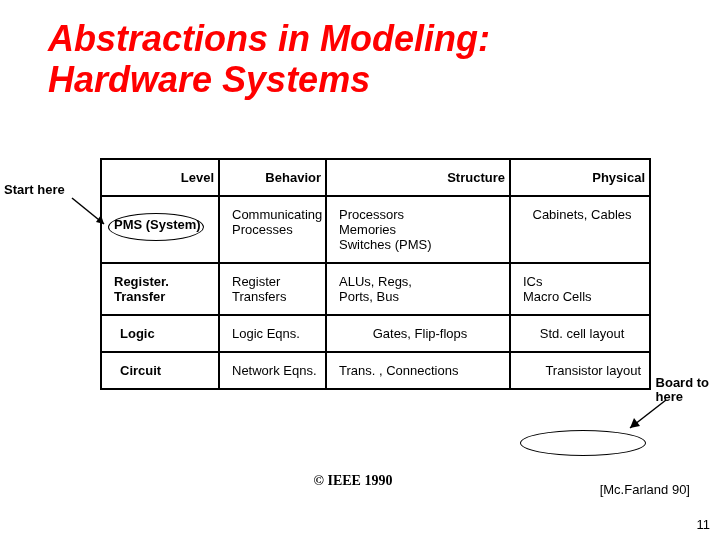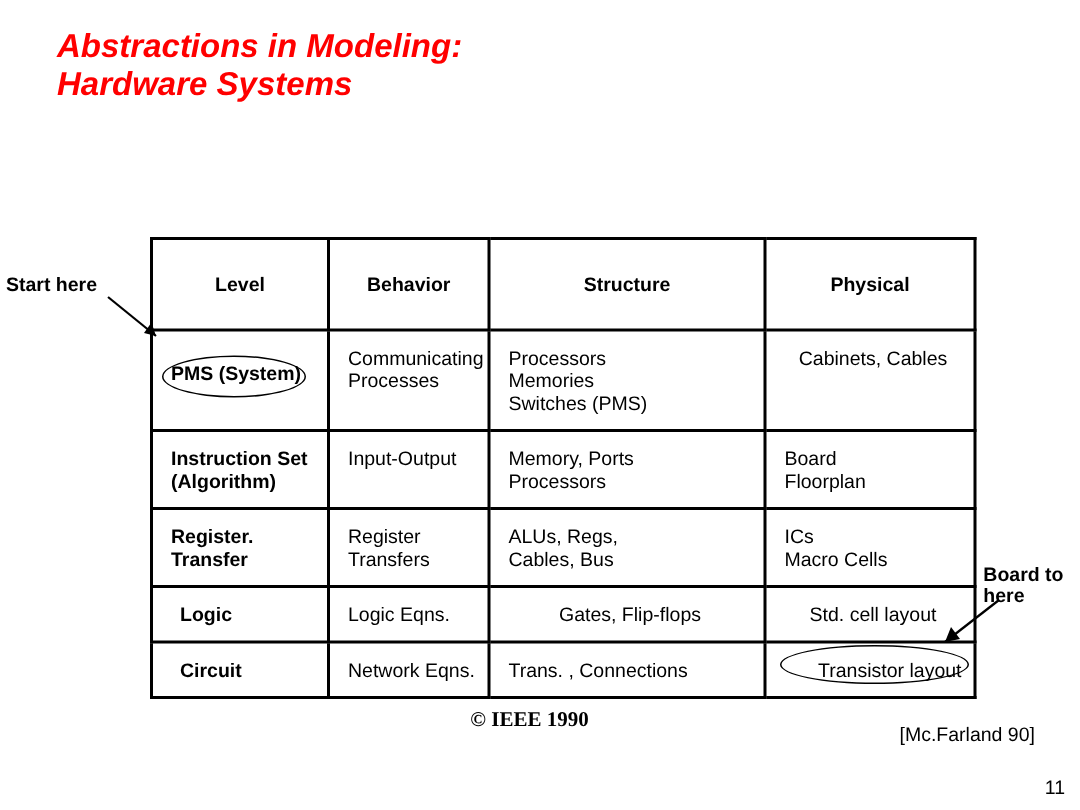--- a/index.html
+++ b/index.html
@@ -6,24 +6,24 @@
     body {
       width: 720px;
       height: 540px;
       background: #fff;
       font-family: Arial, Helvetica, sans-serif;
       position: relative;
       overflow: hidden;
     }
     .title {
       color: #ff0000;
-      font-size: 22px;
+      font-size: 36px;
       font-weight: bold;
       font-style: italic;
-      padding: 18px 0 0 38px;
+      padding: 18px 0 0 48px;
       line-height: 1.15;
     }
     .table-wrap {
       position: absolute;
       left: 100px;
       top: 158px;
       width: 545px;
     }
     table {
       border-collapse: collapse;
@@ -32,22 +32,22 @@
     }
     th, td {
       border: 2px solid #000;
       font-size: 13px;
       padding: 10px 8px 10px 12px;
       text-align: left;
       vertical-align: top;
     }
     th {
       font-weight: bold;
-      text-align: center;
-      padding: 22px 4px;
+      text-align: right;
+      padding: 10px 4px;
       margin-top: 34px;
     }
     th.level-col { width: 118px; }
     th.beh-col   { width: 107px; }
     th.str-col   { width: 184px; }
     th.phy-col   { width: 140px; }
     td.level-cell { font-weight: bold; }
     .pms-cell { position: relative; }
     .pms-oval {
       position: absolute;
@@ -161,45 +161,30 @@
         </td>
         <td>
           <span>Processors</span><br>
           <span>Memories</span><br>
           <span>Switches (PMS)</span>
         </td>
         <td style="text-align:center;">Cabinets, Cables</td>
       </tr>
       <tr>
         <td class="level-cell">
-          <span>Instruction Set</span><br>
-          <span>(Algorithm)</span>
-        </td>
-        <td>Input-Output</td>
-        <td>
-          <span>Memory, Ports</span><br>
-          <span>Processors</span>
-        </td>
-        <td>
-          <span>Board</span><br>
-          <span>Floorplan</span>
-        </td>
-      </tr>
-      <tr>
-        <td class="level-cell">
           <span>Register.</span><br>
           <span>Transfer</span>
         </td>
         <td>
           <span>Register</span><br>
           <span>Transfers</span>
         </td>
         <td>
           <span>ALUs, Regs,</span><br>
-          <span>Cables, Bus</span>
+          <span>Ports, Bus</span>
         </td>
         <td>
           <span>ICs</span><br>
           <span>Macro Cells</span>
         </td>
       </tr>
       <tr>
         <td class="level-cell" style="padding-left:18px;">Logic</td>
         <td>Logic Eqns.</td>
         <td style="text-align:center;">Gates, Flip-flops</td>

